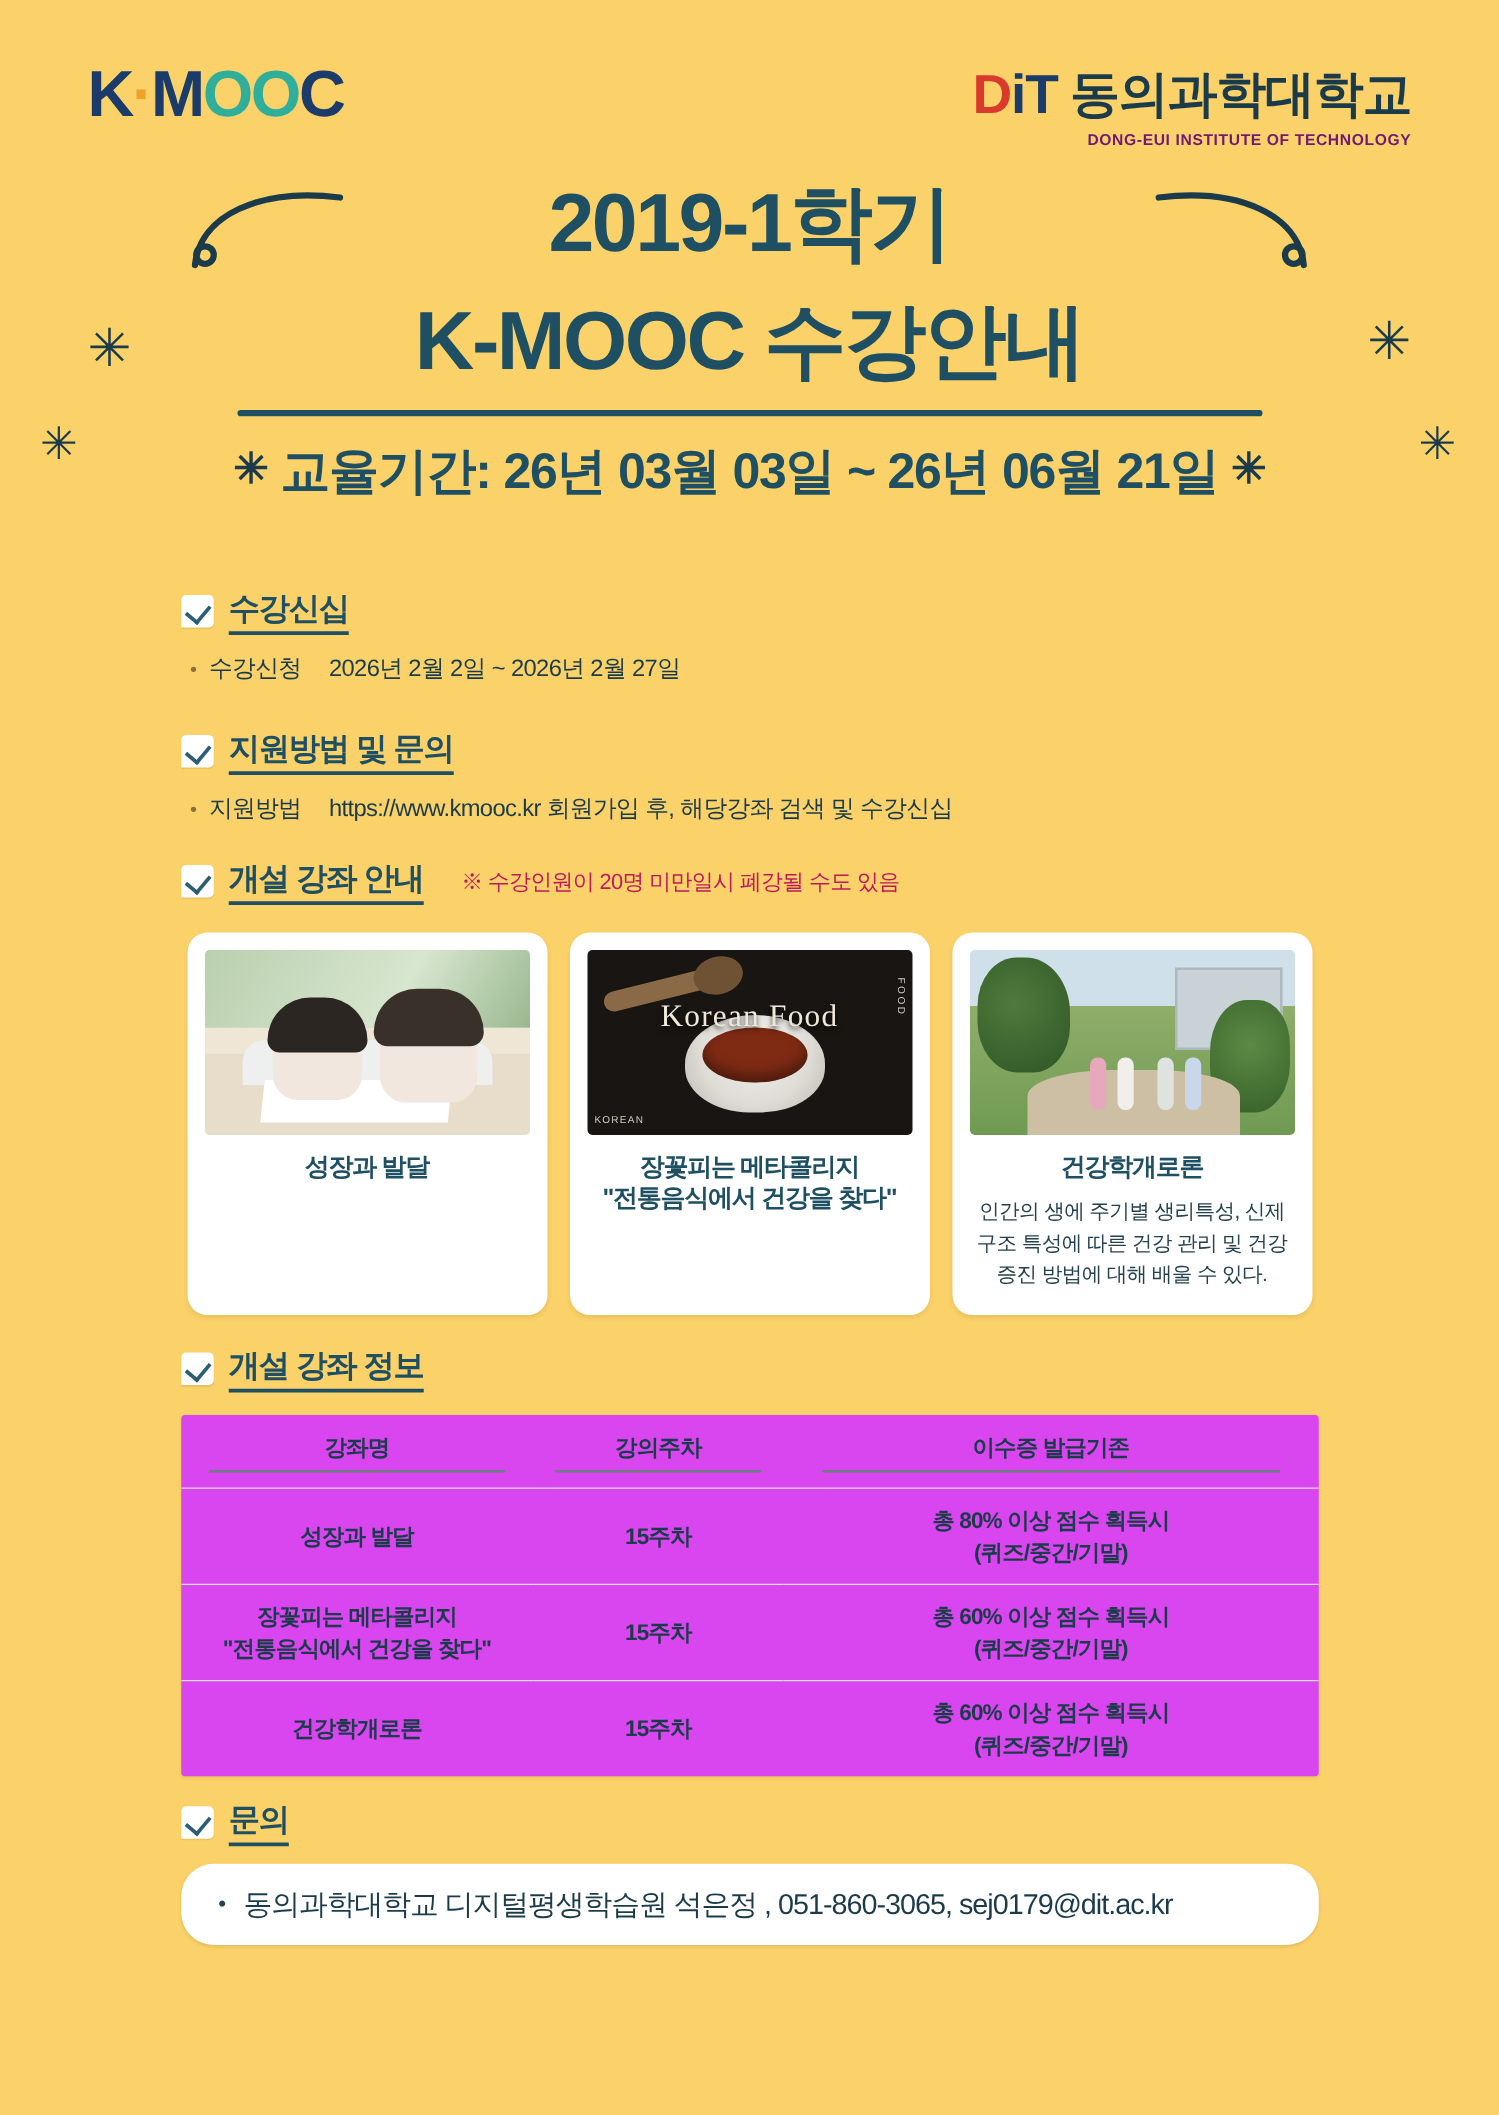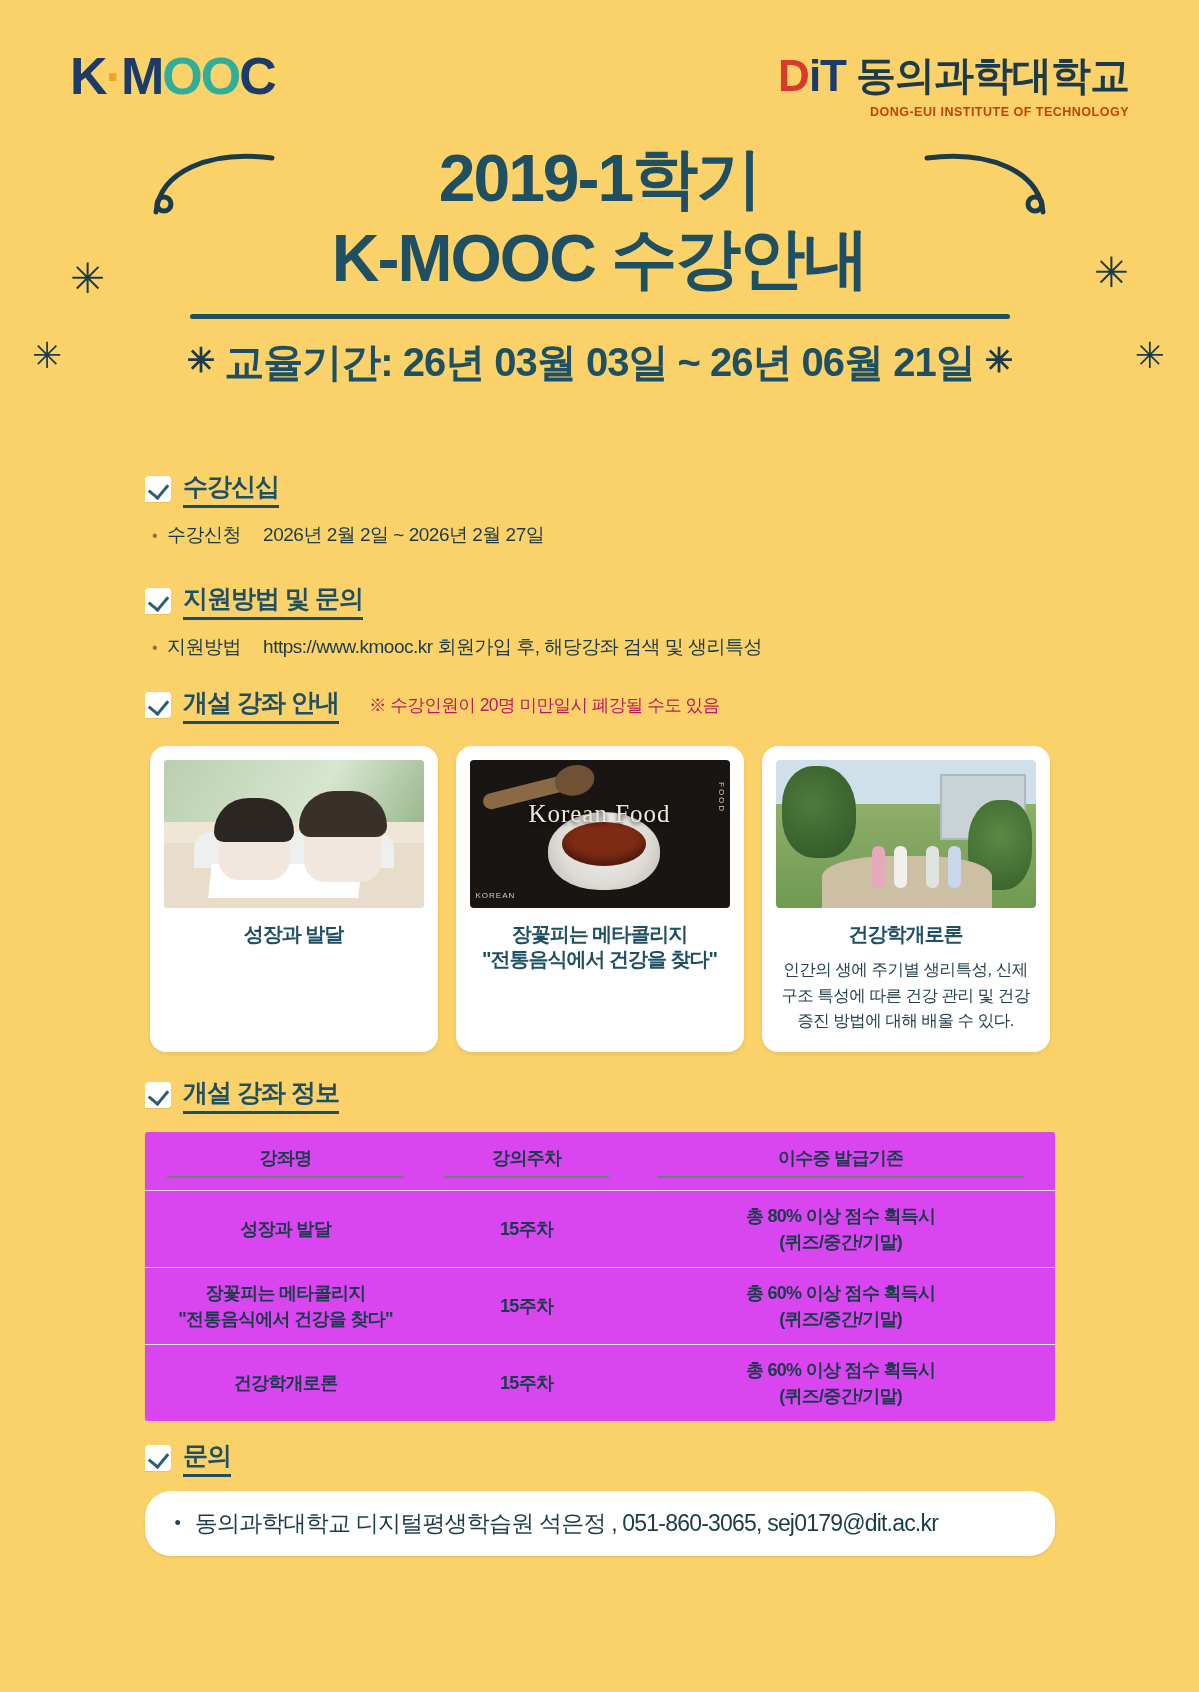--- a/index.html
+++ b/index.html
@@ -57,39 +57,39 @@
     font-weight: bold;
     color: #1b3b4b;
     display: inline-block;
     vertical-align: middle;
     margin-left: 10px;
     letter-spacing: -1px;
   }
   .dit-logo .dit-eng {
     font-size: 12.5px;
     letter-spacing: 0.5px;
-    color: #c2410c;
+    color: #701a75;
     margin-top: 2px;
     font-weight: bold;
   }
 
   
   .title-block {
     position: absolute;
     top: 140px; left: 0; right: 0;
     text-align: center;
   }
   .title-line1, .title-line2 {
     font-size: 66px;
     font-weight: bold;
     color: #1f4f63;
     letter-spacing: -2px;
     line-height: 1.18;
   }
-  .title-line2 { margin-top: 2px; }
+  .title-line2 { margin-top: 16px; }
 
   .swoosh-left, .swoosh-right {
     position: absolute;
     top: 8px;
     width: 130px; height: 70px;
   }
   .swoosh-left { left: 150px; }
   .swoosh-right { right: 150px; }
 
   .title-rule {
@@ -442,21 +442,21 @@
 
   <div class="gap-a"></div>
 
   <div class="sec-head">
     <span class="chk"></span>
     <span class="sec-title">지원방법 및 문의</span>
   </div>
   <div class="bullet-row">
     <span class="dot">•</span>
     <span class="lbl">지원방법</span>
-    <span class="val">https://www.kmooc.kr  회원가입  후, 해당강좌 검색 및 생리특성</span>
+    <span class="val">https://www.kmooc.kr  회원가입  후, 해당강좌 검색 및 수강신십</span>
   </div>
 
   <div class="gap-b"></div>
 
   <div class="sec-head">
     <span class="chk"></span>
     <span class="sec-title">개설 강좌 안내</span>
     <span class="sec-note">※ 수강인원이 20명 미만일시 폐강될 수도 있음</span>
   </div>
 

